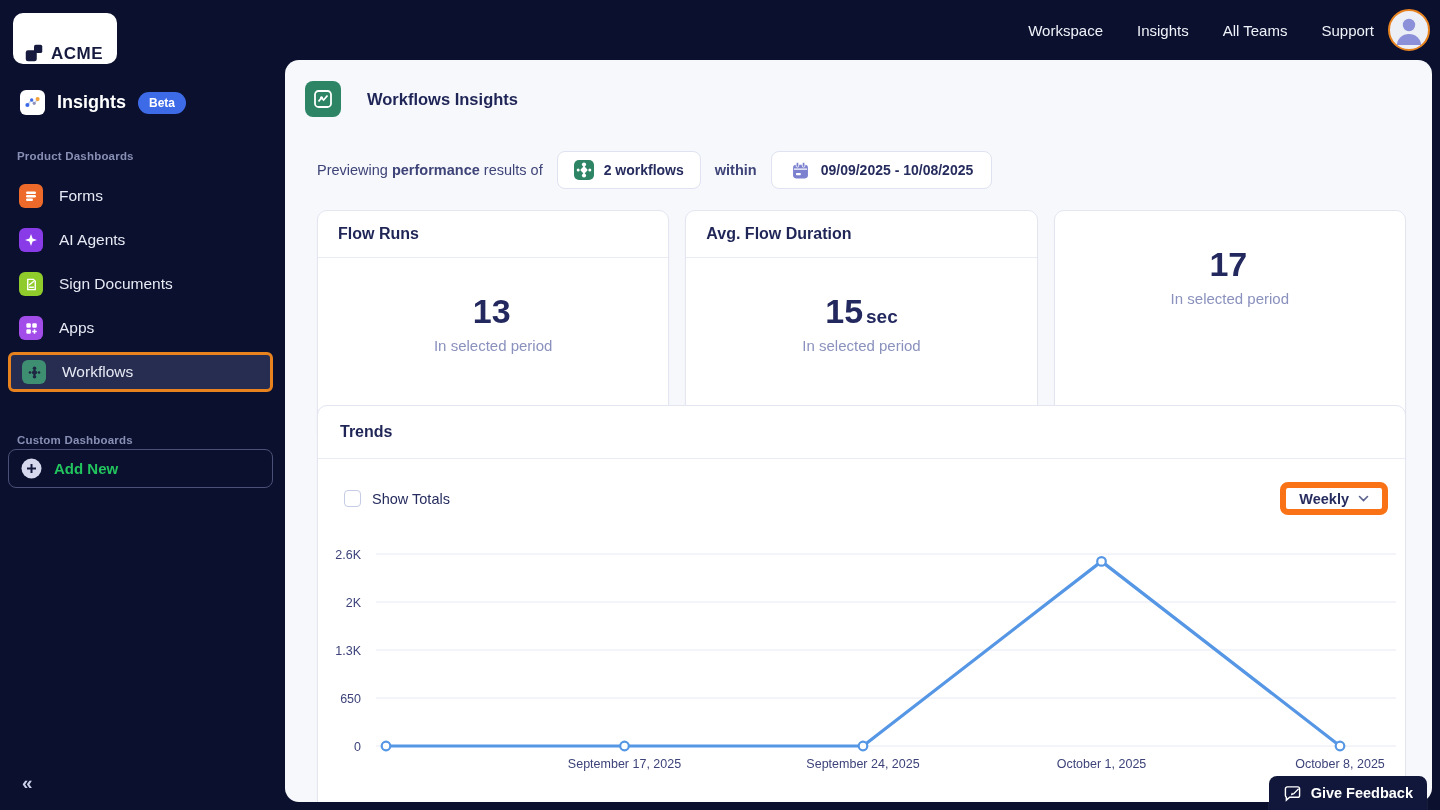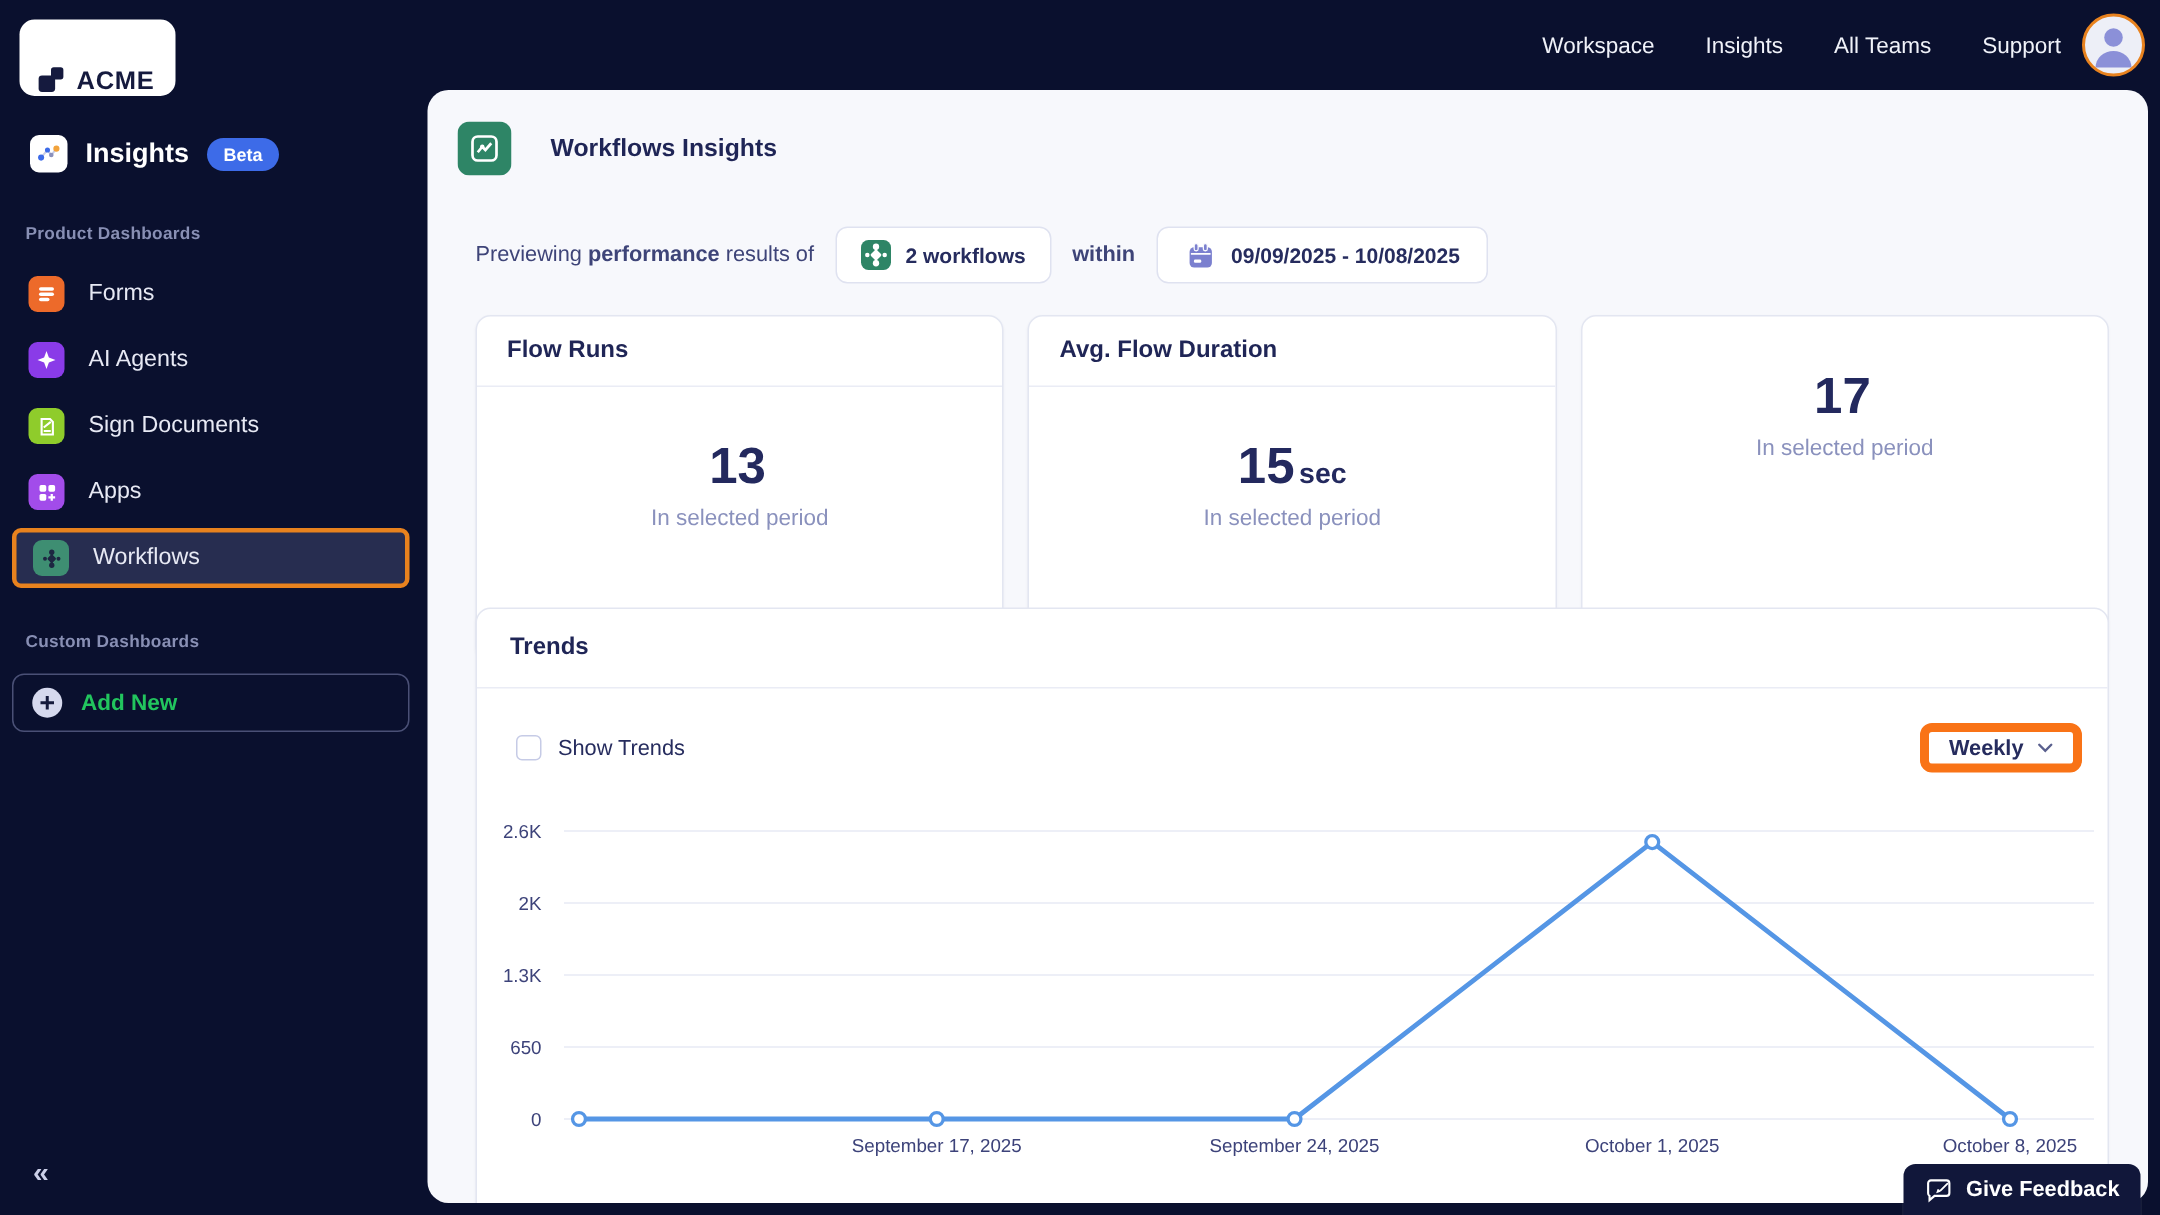--- a/index.html
+++ b/index.html
@@ -140,21 +140,21 @@
           <circle cx="8" cy="3.4" r="1.9" fill="#1D2642"></circle>
           <circle cx="8" cy="12.6" r="1.9" fill="#1D2642"></circle>
           <rect x="5.6" y="5.6" width="4.8" height="4.8" rx="1" transform="rotate(45 8 8)" fill="#1D2642"></rect>
           <circle cx="3.2" cy="8" r="1.4" fill="#1D2642"></circle>
           <circle cx="12.8" cy="8" r="1.4" fill="#1D2642"></circle>
         </svg>
     </span>
     <span class="ni-label">Workflows</span>
   </div>
 
-  <div class="section-label" style="top:422px">Custom Dashboards</div>
+  <div class="section-label" style="top:434px">Custom Dashboards</div>
 
   <div class="add-new">
     <span style="display:flex">
       <svg width="21" height="21" viewBox="0 0 21 21">
           <circle cx="10.5" cy="10.5" r="10" fill="#D6D9EE"></circle>
           <path d="M10.5 6 v9 M6 10.5 h9" stroke="#151A3C" stroke-width="2"></path>
         </svg>
     </span>
     <span>Add New</span>
   </div>
@@ -251,21 +251,21 @@
           </div>
         <div class="stat-caption">In selected period</div>
       </div>
     </div>
   </div>
 
   <div class="trends-card">
     <div class="trends-head">Trends</div>
     <div class="show-totals">
       <div class="checkbox"></div>
-      <span>Show Trends</span>
+      <span>Show Totals</span>
     </div>
     <div class="interval-select">
       <span>Weekly</span>
       <svg width="11" height="7" viewBox="0 0 11 7">
           <path d="M1.5 1.5 L5.5 5.5 L9.5 1.5" fill="none" stroke="#5A608E" stroke-width="1.6" stroke-linecap="round"></path>
         </svg>
     </div>
     <div class="chart-wrap">
       <svg id="trend-chart" width="1089" height="240">
           <line x1="58" y1="205" x2="1078" y2="205" stroke="#E7EAF4" stroke-width="1"></line>

